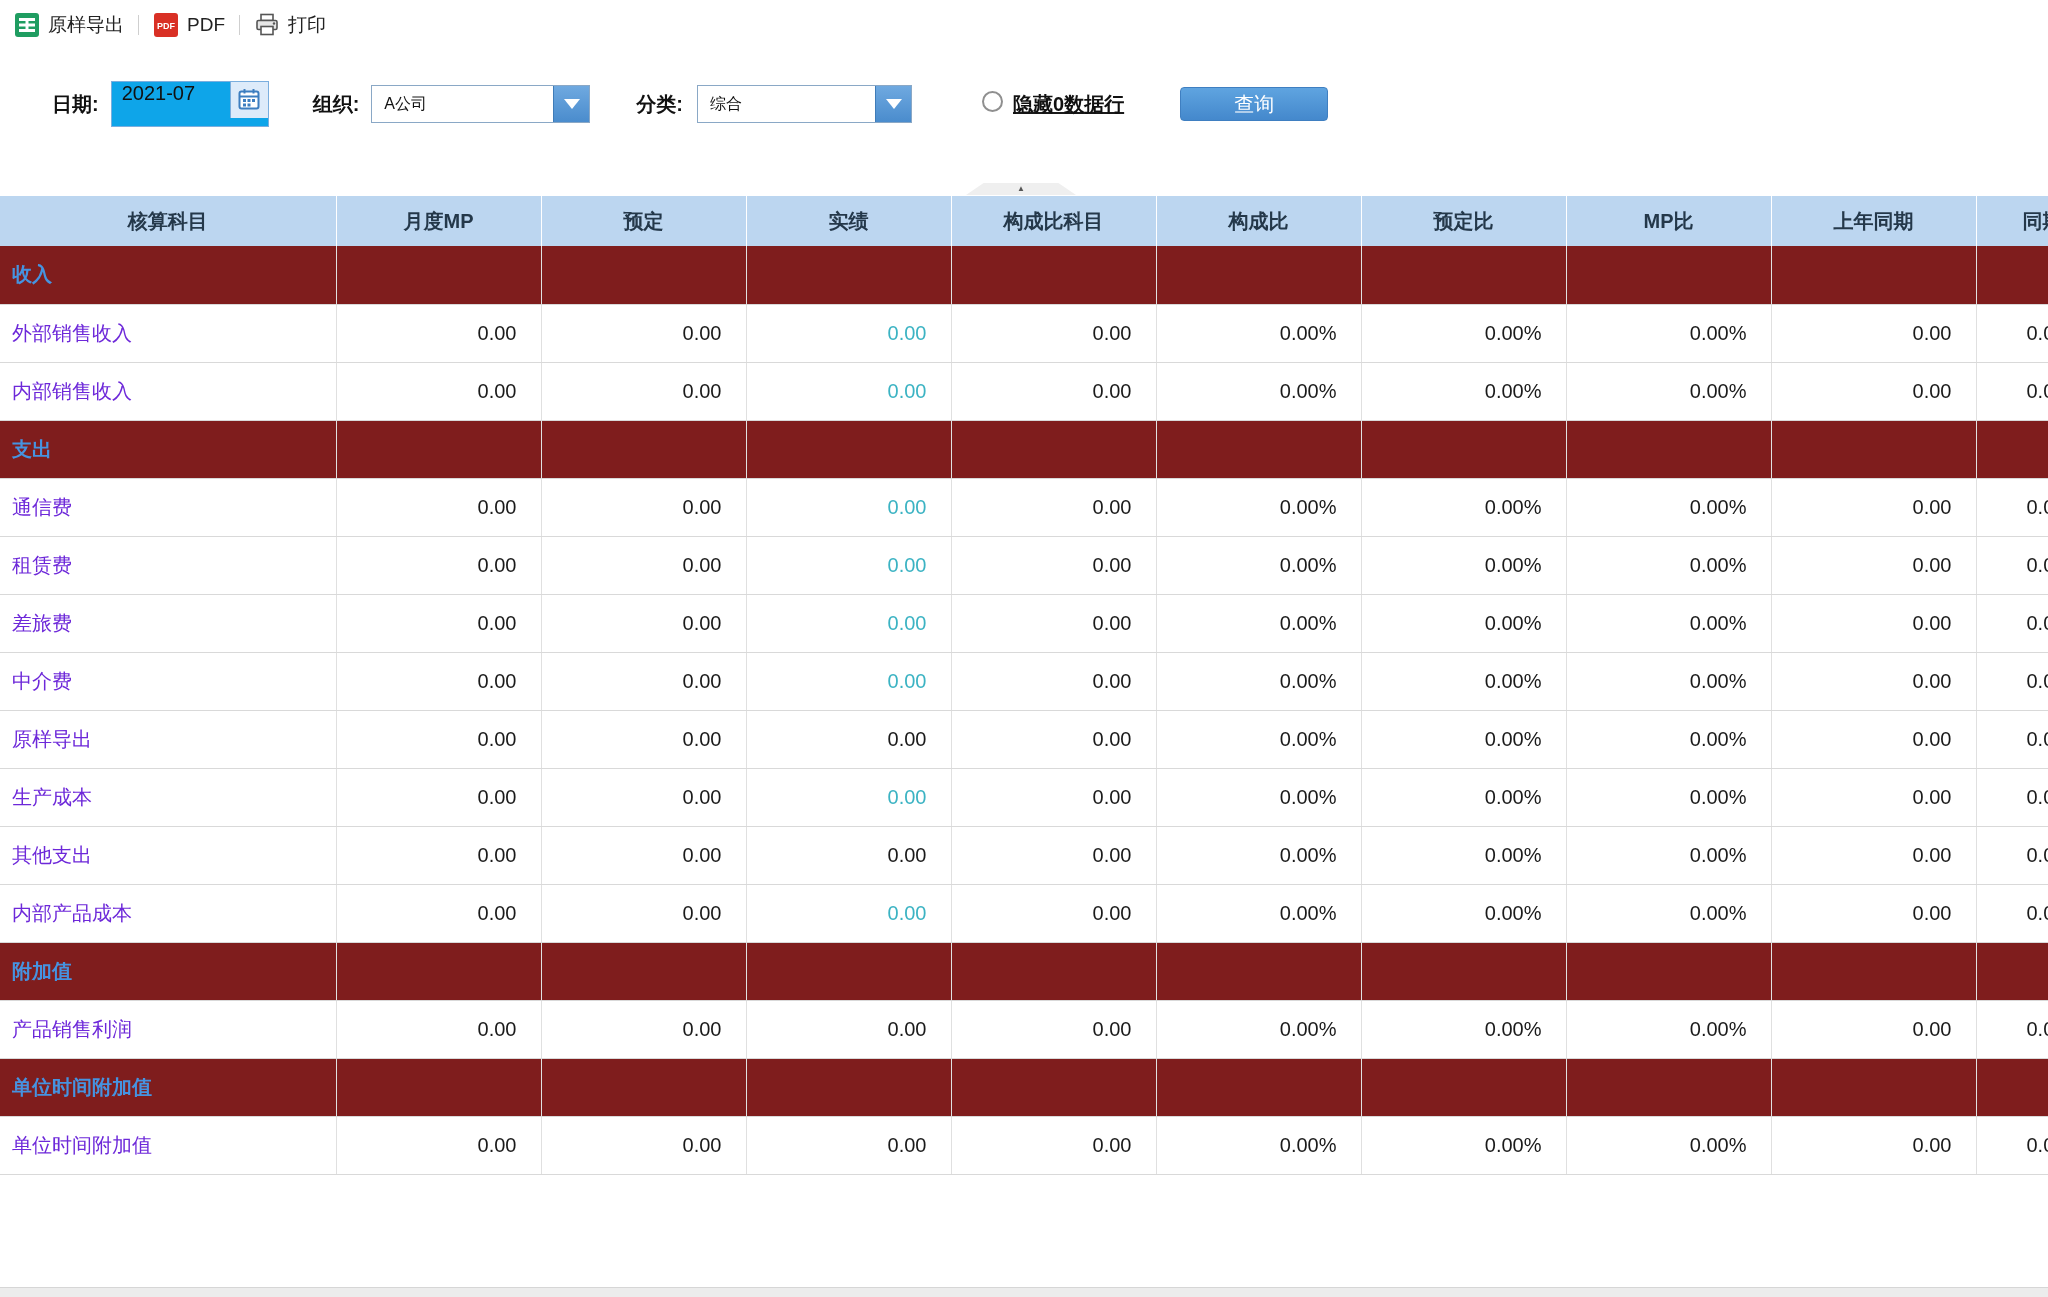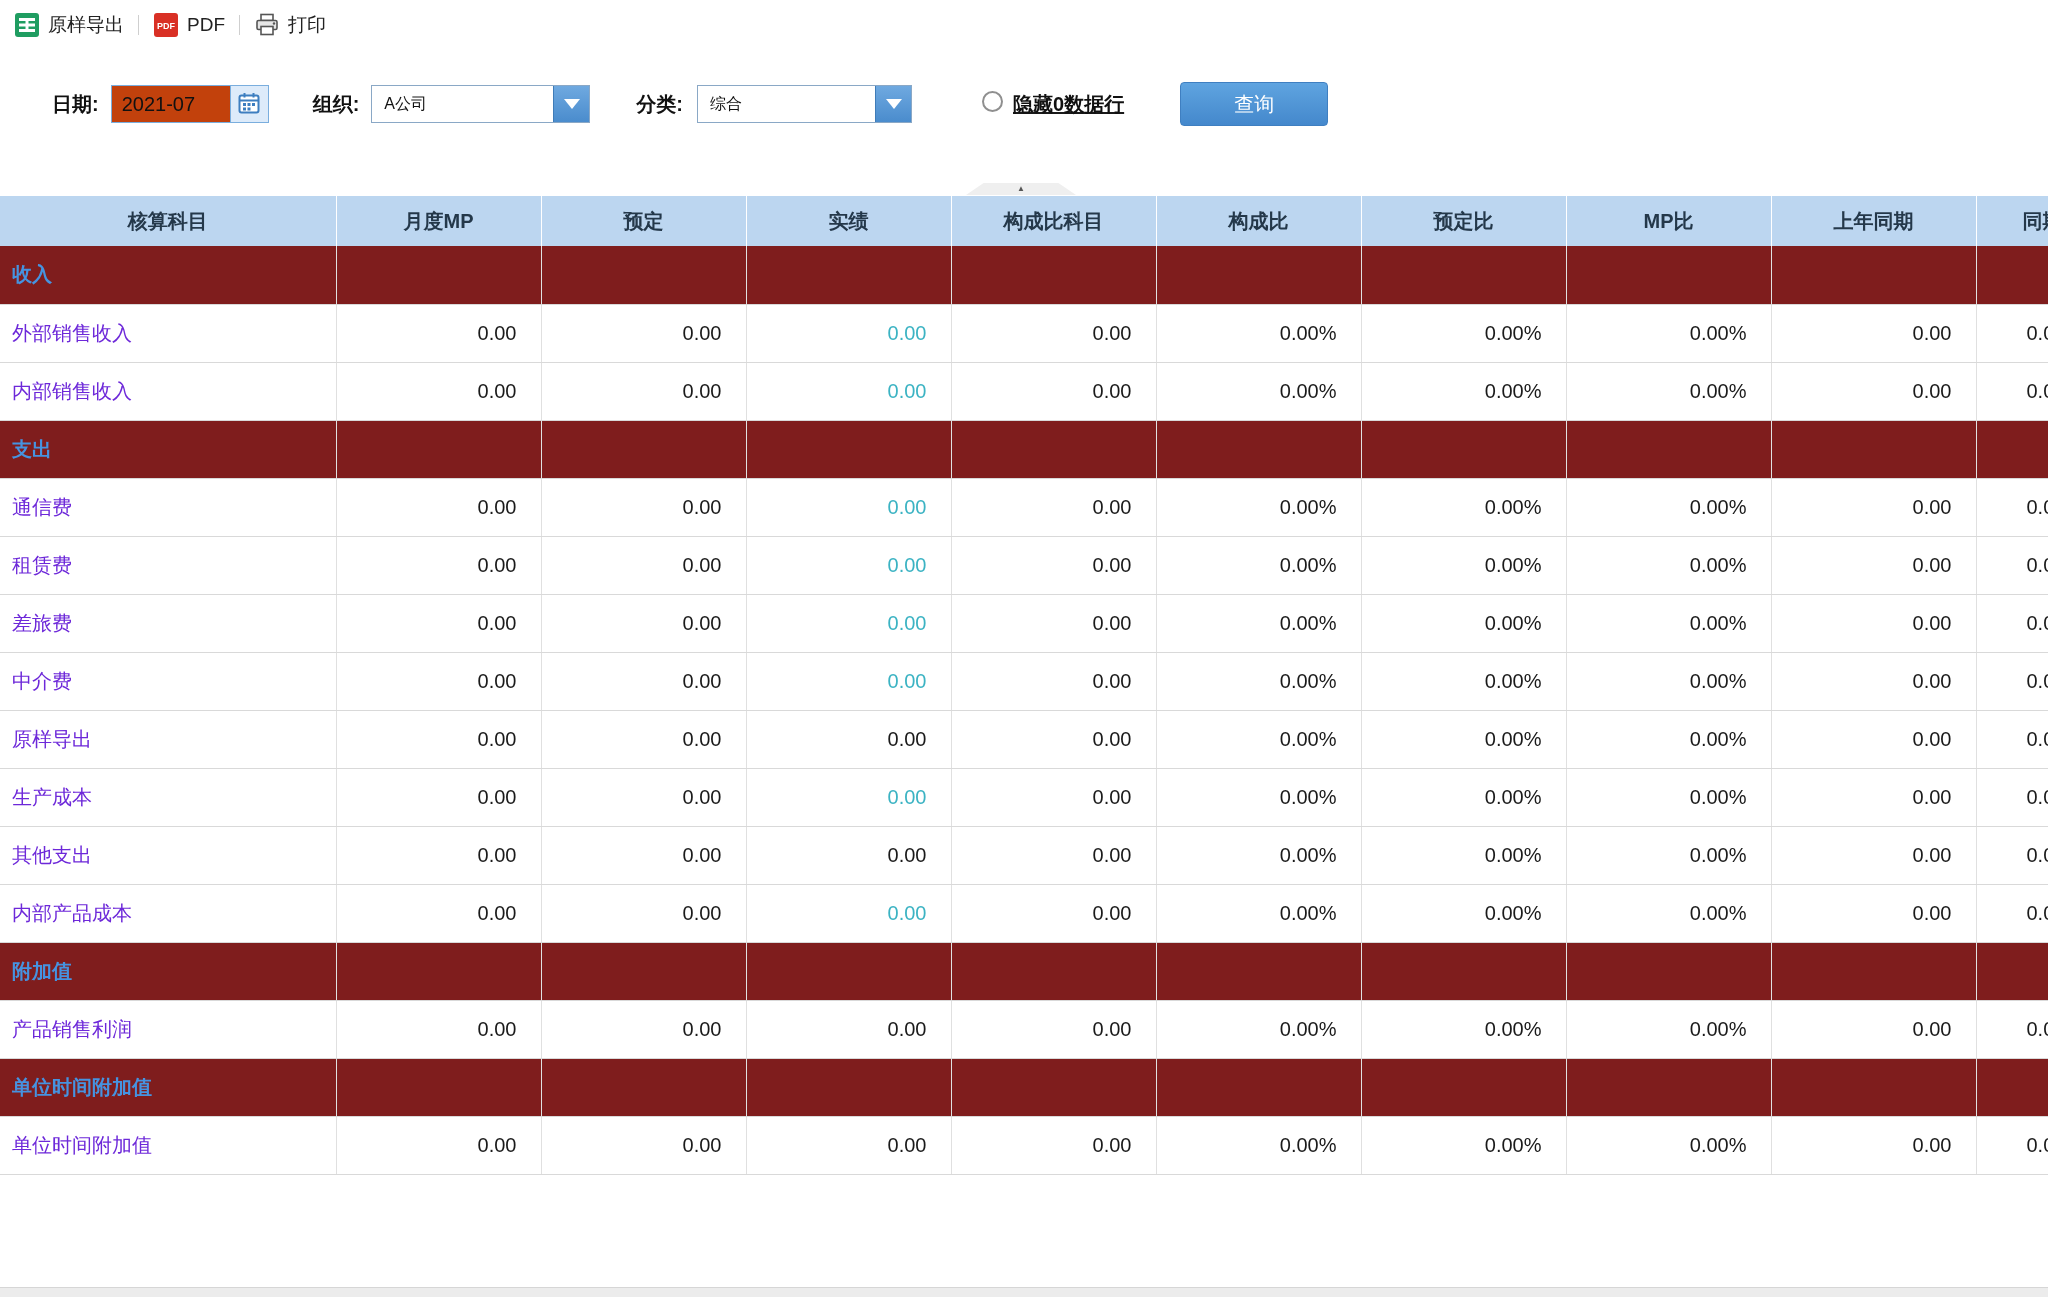--- a/index.html
+++ b/index.html
@@ -9,35 +9,35 @@
   
   .toolbar { display: flex; align-items: center; padding: 12px 0 0 14px; font-size: 19px; color: #222; }
   .tool-item { display: flex; align-items: center; gap: 8px; cursor: pointer; }
   .tool-sep { width: 1px; height: 20px; background: #cfcfcf; margin: 0 14px; }
   .icon-box { display: inline-flex; align-items: center; justify-content: center; }
 
   
   .filterbar { display: flex; align-items: center; height: 40px; margin-top: 46px; font-size: 20px; }
   .flabel { font-weight: 600; color: #111; white-space: nowrap; }
   .lbl-date { margin-left: 52px; }
-  .date-input { margin-left: 12px; width: 158px; height: 38px; border: 1px solid #7aaede; display: flex; align-items: center; background: #c2410c; }
+  .date-input { margin-left: 12px; width: 158px; height: 46px; border: 1px solid #7aaede; display: flex; background: #0ea5e9; }
   .date-text { flex: 1; padding-left: 10px; font-size: 20px; color: #111; }
   .cal-btn { width: 38px; height: 36px; border: none; border-left: 1px solid #7aaede; background: #ddebfa; display: flex; align-items: center; justify-content: center; cursor: pointer; }
   .lbl-org { margin-left: 44px; }
   .selectbox { margin-left: 12px; height: 38px; border: 1px solid #8aa8c6; background: #fff; display: flex; align-items: center; cursor: pointer; }
   .sel-org { width: 219px; }
   .sel-cat { width: 215px; margin-left: 14px; }
   .lbl-cat { margin-left: 46px; }
   .sel-text { flex: 1; padding-left: 12px; font-size: 16px; color: #111; white-space: nowrap; overflow: hidden; }
   .dd-btn { width: 36px; height: 36px; background: linear-gradient(180deg, #6fa9e0, #4a8ccd); border-left: 1px solid #3f7cb8; display: flex; align-items: center; justify-content: center; }
   .dd-tri { width: 0; height: 0; border-left: 8px solid transparent; border-right: 8px solid transparent; border-top: 10px solid #ffffff; }
   .radio-wrap { margin-left: 70px; display: flex; gap: 10px; cursor: pointer; text-decoration: underline; }
   .radio-circle { width: 21px; height: 21px; border: 2px solid #8f8f8f; border-radius: 50%; background: #fff; }
   .radio-label { font-weight: 600; color: #111; }
-  .query-btn { margin-left: 56px; width: 148px; height: 44px; background: linear-gradient(180deg, #5fa4e0, #4488cc); border: 1px solid #3f7fc1; border-radius: 4px; color: #ffffff; font-size: 20px; font-family: "Liberation Sans", sans-serif; cursor: pointer; }
+  .query-btn { margin-left: 56px; width: 148px; height: 34px; background: linear-gradient(180deg, #5fa4e0, #4488cc); border: 1px solid #3f7fc1; border-radius: 4px; color: #ffffff; font-size: 20px; font-family: "Liberation Sans", sans-serif; cursor: pointer; }
 
   
   .table-zone { position: relative; margin-top: 72px; }
   .collapse-handle { position: absolute; top: -13px; left: 966px; width: 110px; height: 12px; background: #efefef; clip-path: polygon(0 100%, 16% 0, 84% 0, 100% 100%); display: flex; align-items: center; justify-content: center; cursor: pointer; }
   .collapse-arrow { font-size: 8px; line-height: 8px; color: #555; }
 
   .table-clip { width: 2048px; overflow: hidden; }
   table { width: 2181px; border-collapse: collapse; table-layout: fixed; font-size: 20px; }
   col.c-first { width: 336px; }
   col.c-num { width: 205px; }

